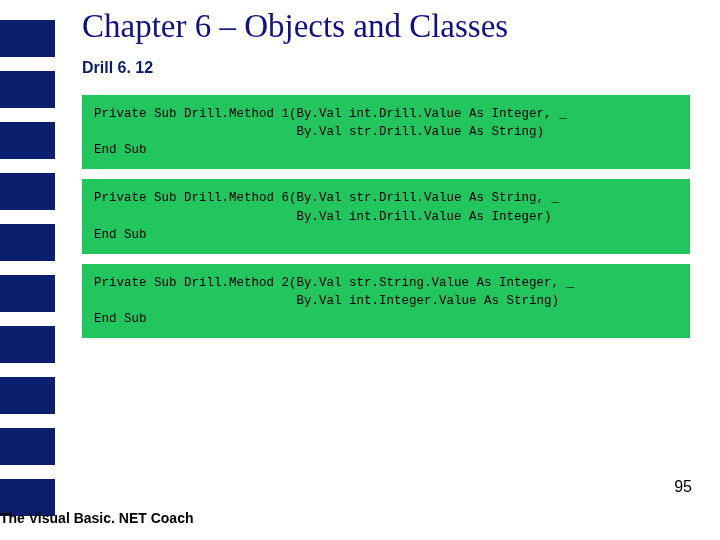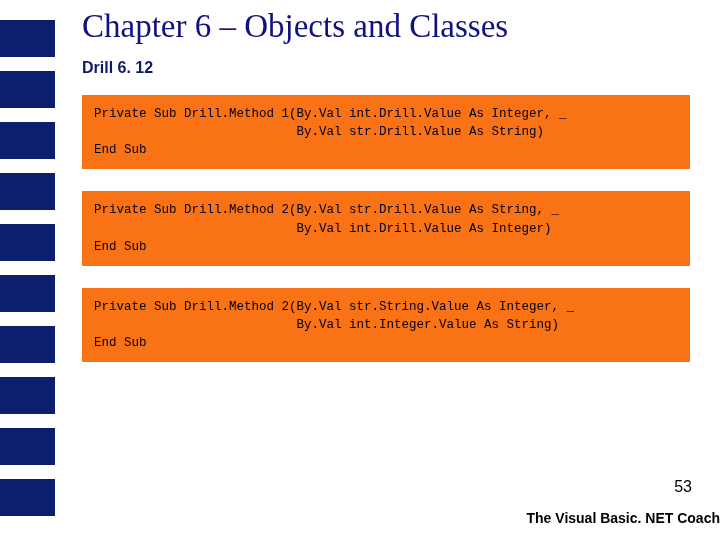--- a/index.html
+++ b/index.html
@@ -56,44 +56,44 @@
     font-family: Arial, Helvetica, sans-serif;
   }
   p.prompt {
     margin: 0 0 12px 0;
     font-size: 13px;
     color: #000;
     font-family: Arial, Helvetica, sans-serif;
     line-height: 1.35;
   }
   .codebox {
-    background: #f97316;
+    background: #22c55e;
     padding: 10px 12px 10px 12px;
-    margin: 0 0 22px 0;
+    margin: 0 0 10px 0;
     font-family: "Courier New", Courier, monospace;
     font-size: 12.5px;
     line-height: 1.45;
     color: #000;
     white-space: pre;
     box-sizing: border-box;
   }
   .pagenum {
     position: absolute;
     right: 28px;
     bottom: 44px;
     font-size: 16px;
     color: #000;
     font-family: Arial, Helvetica, sans-serif;
   }
   .footer {
     position: absolute;
     left: 0;
     right: 0;
     bottom: 14px;
-    text-align: right;
+    text-align: left;
     font-size: 14px;
     font-weight: bold;
     color: #000;
     font-family: Arial, Helvetica, sans-serif;
   }
 </style>
 </head>
 <body>
 
 <div class="slide">
@@ -111,24 +111,24 @@
     <div class="sidebar-block"></div>
   </div>
 
   <div class="content">
     <h1 class="title">Chapter 6 – Objects and Classes</h1>
     <h2 class="drill">Drill 6. 12</h2>
 
     <div class="codebox">Private Sub Drill.Method 1(By.Val int.Drill.Value As Integer, _
                            By.Val str.Drill.Value As String)
 End Sub</div>
-    <div class="codebox">Private Sub Drill.Method 2(By.Val str.Drill.Value As String, _
+    <div class="codebox">Private Sub Drill.Method 6(By.Val str.Drill.Value As String, _
                            By.Val int.Drill.Value As Integer)
 End Sub</div>
     <div class="codebox">Private Sub Drill.Method 2(By.Val str.String.Value As Integer, _
                            By.Val int.Integer.Value As String)
 End Sub</div>
   </div>
 
-  <div class="pagenum">53</div>
+  <div class="pagenum">95</div>
   <div class="footer">The Visual Basic. NET Coach</div>
 
 </div>
 
 </body></html>

